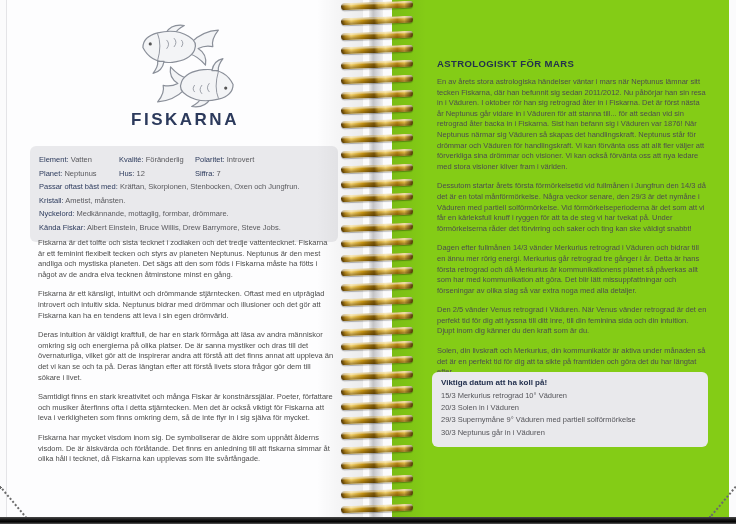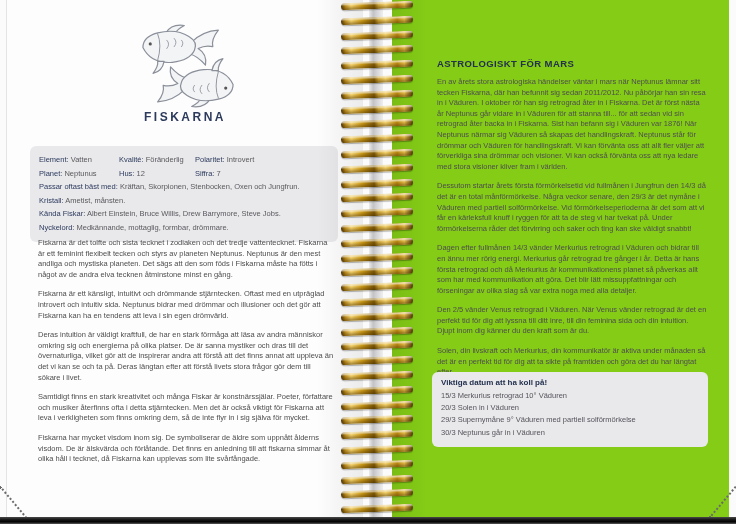--- a/index.html
+++ b/index.html
@@ -12,21 +12,21 @@
   .page-left{left:7px;width:356px;}
   .page-left::after{content:"";position:absolute;right:0;top:0;bottom:0;width:46px;
       background:linear-gradient(90deg,rgba(0,0,0,0),rgba(0,0,0,.07));}
   .page-right{left:392px;width:337px;background:#84cc16;}
   .page-right::before{content:"";position:absolute;left:0;top:0;bottom:0;width:34px;
       background:linear-gradient(90deg,rgba(0,0,0,.08),rgba(0,0,0,0));}
 
   
   .fish-wrap{position:absolute;left:123px;top:20px;width:116px;height:92px;}
   .page-title{position:absolute;left:25px;top:110px;width:306px;margin:0;text-align:center;
-      font-size:12px;font-weight:bold;letter-spacing:2.5px;color:#2c3a5c;}
+      font-size:17px;font-weight:bold;letter-spacing:2.5px;color:#2c3a5c;}
   .info-box{position:absolute;left:23px;top:146px;width:290px;background:#e9e9ec;
       border-radius:6px;padding:7px 9px 8px 9px;font-size:7.5px;line-height:13.5px;color:#5a5a5e;}
   .info-box b{color:#2c3a5c;font-weight:normal;}
   .info-grid{display:grid;grid-template-columns:80px 76px 1fr;}
   .paras{position:absolute;font-size:7.5px;line-height:10.6px;color:#4e4e4e;}
   .paras-left{left:31px;top:238px;width:296px;}
   .paras p{margin:0 0 9px 0;}
 
   
   .section-heading{position:absolute;left:45px;top:58px;margin:0;font-size:9.5px;
@@ -97,22 +97,22 @@
       <div class="info-grid">
         <div><b>Element:</b> <span>Vatten</span></div>
         <div><b>Kvalité:</b> <span>Föränderlig</span></div>
         <div><b>Polaritet:</b> <span>Introvert</span></div>
         <div><b>Planet:</b> <span>Neptunus</span></div>
         <div><b>Hus:</b> <span>12</span></div>
         <div><b>Siffra:</b> <span>7</span></div>
       </div>
       <div><b>Passar oftast bäst med:</b> <span>Kräftan, Skorpionen, Stenbocken, Oxen och Jungfrun.</span></div>
       <div><b>Kristall:</b> <span>Ametist, månsten.</span></div>
+      <div><b>Nyckelord:</b> <span>Medkännande, mottaglig, formbar, drömmare.</span></div>
       <div><b>Kända Fiskar:</b> <span>Albert Einstein, Bruce Willis, Drew Barrymore, Steve Jobs.</span></div>
-      <div><b>Nyckelord:</b> <span>Medkännande, mottaglig, formbar, drömmare.</span></div>
     </div>
 
     <div class="paras paras-left">
       <p>Fiskarna är det tolfte och sista tecknet i zodiaken och det tredje vattentecknet. Fiskarna är ett feminint flexibelt tecken och styrs av planeten Neptunus. Neptunus är den mest andliga och mystiska planeten. Det sägs att den som föds i Fiskarna måste ha fötts i något av de andra elva tecknen åtminstone minst en gång.</p>
       <p>Fiskarna är ett känsligt, intuitivt och drömmande stjärntecken. Oftast med en utpräglad introvert och intuitiv sida. Neptunus bidrar med drömmar och illusioner och det gör att Fiskarna kan ha en tendens att leva i sin egen drömvärld.</p>
       <p>Deras intuition är väldigt kraftfull, de har en stark förmåga att läsa av andra människor omkring sig och energierna på olika platser. De är sanna mystiker och dras till det övernaturliga, vilket gör att de inspirerar andra att förstå att det finns annat att uppleva än det vi kan se och ta på. Deras längtan efter att förstå livets stora frågor gör dem till sökare i livet.</p>
       <p>Samtidigt finns en stark kreativitet och många Fiskar är konstnärssjälar. Poeter, författare och musiker återfinns ofta i detta stjärntecken. Men det är också viktigt för Fiskarna att leva i verkligheten som finns omkring dem, så de inte flyr in i sig själva för mycket.</p>
       <p>Fiskarna har mycket visdom inom sig. De symboliserar de äldre som uppnått ålderns visdom. De är älskvärda och förlåtande. Det finns en anledning till att fiskarna simmar åt olika håll i tecknet, då Fiskarna kan upplevas som lite svårfångade.</p>
     </div>
   </div>

